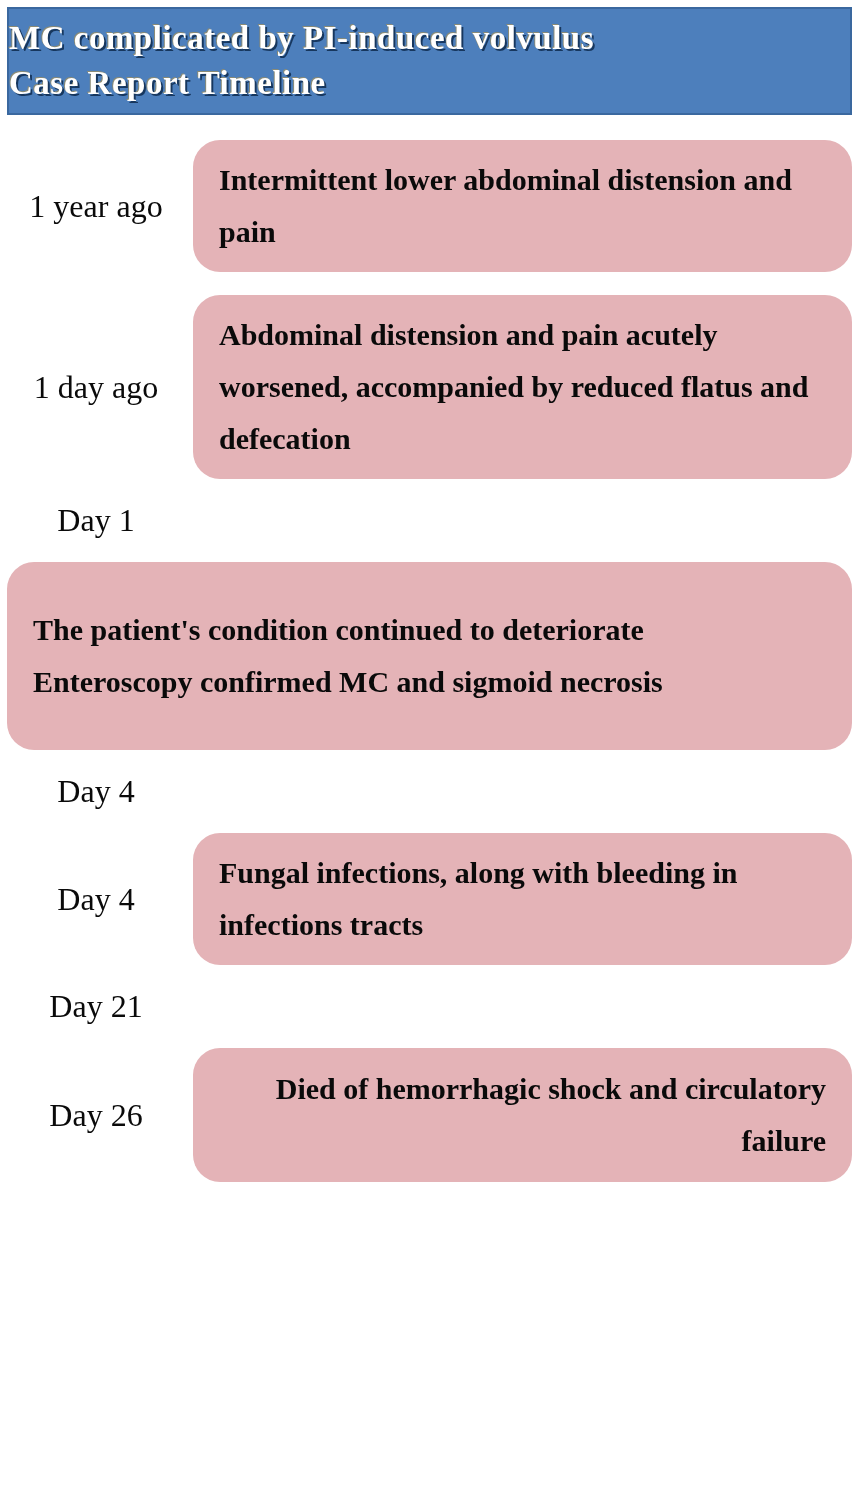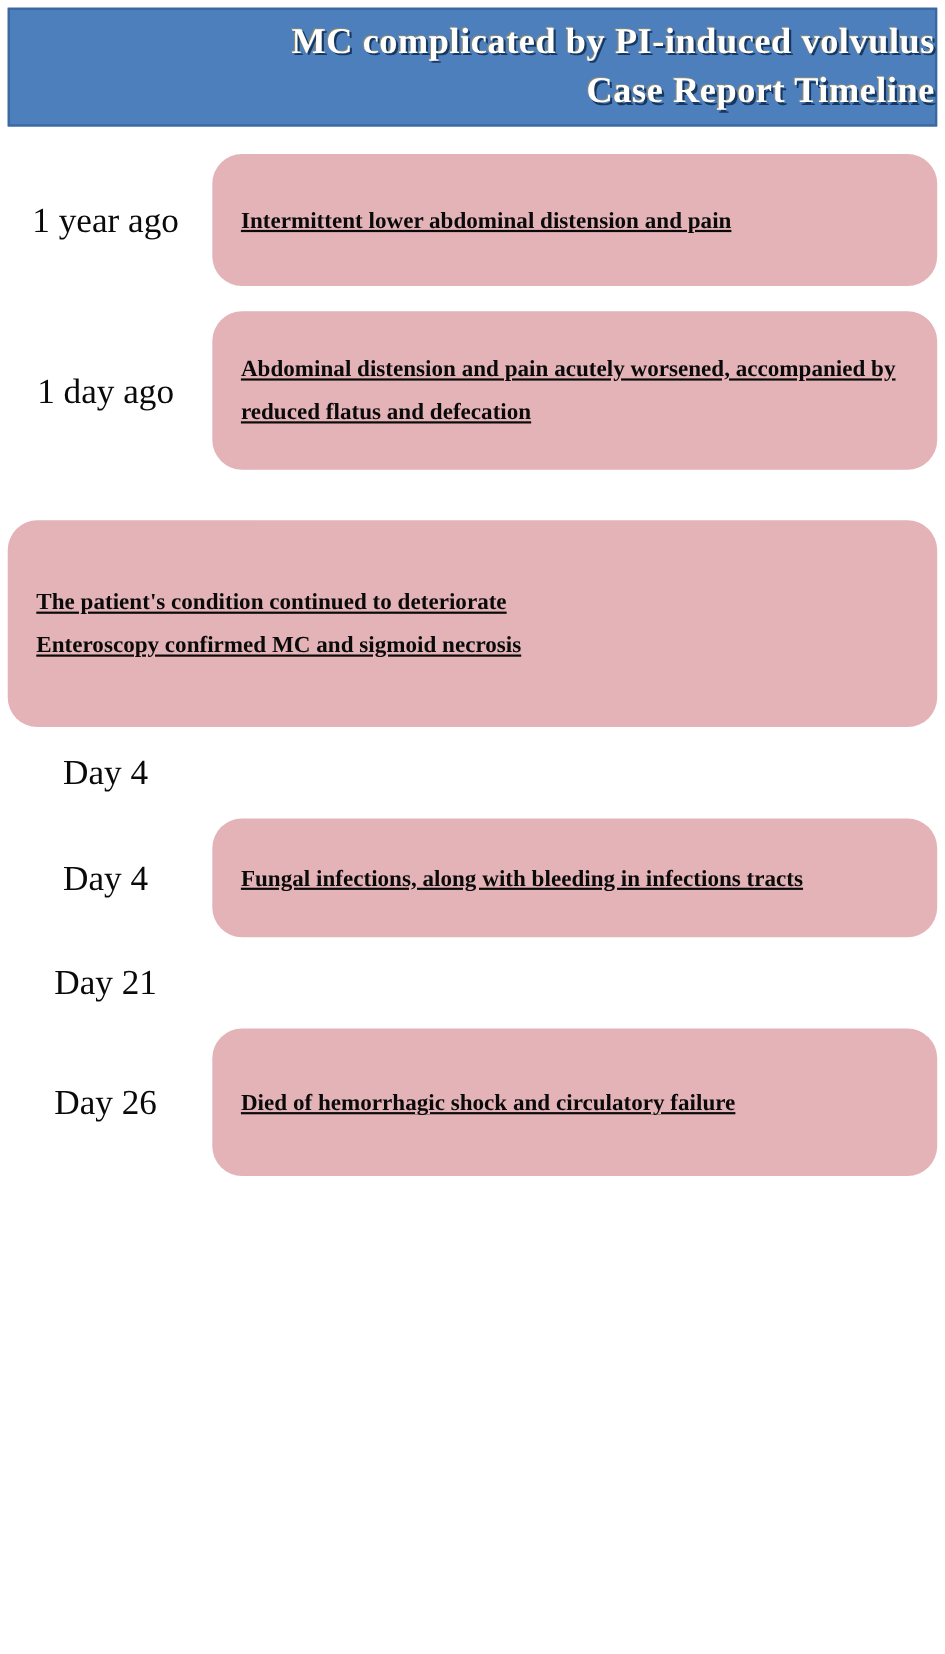--- a/index.html
+++ b/index.html
@@ -18,21 +18,21 @@
     font-family:"Liberation Serif","DejaVu Serif",serif;
     padding:7px;
     overflow:hidden;
   }
   .figure{ width:845px; }
   .header{
     background:var(--header-bg);
     border:2px solid var(--header-border);
     height:108px;
     display:flex; flex-direction:column;
-    align-items:flex-end; justify-content:center;
+    align-items:flex-start; justify-content:center;
     text-align:center;
   }
   .header .title-line{
     color:var(--title-color);
     font-weight:bold;
     font-size:33px;
     line-height:45px;
     letter-spacing:0.5px;
     text-shadow:2px 2px 0 var(--title-shadow), -1px -1px 0 rgba(190,150,60,0.55);
   }
@@ -53,25 +53,24 @@
   }
   .event-box{
     flex:1;
     background:var(--box-bg);
     border-radius:27px;
     padding:14px 26px;
     display:flex; align-items:center;
   }
   .event-text{
     font-weight:bold;
-    font-size:21px;
-    line-height:39px;
+    font-size:30px;
+    line-height:52px;
     color:var(--body-color);
     white-space:pre-line;
-    text-decoration:underline;
   }
   
   .timeline-row:nth-child(1) .event-box{ min-height:120px; }
   .timeline-row:nth-child(2) .event-box{ min-height:144px;justify-content:flex-end; }
   .timeline-row:nth-child(3) .event-box{ min-height:231px; }
   .timeline-row:nth-child(4) .event-box{ min-height:188px; }
   .timeline-row:nth-child(5) .event-box{ min-height:175px; }
   .timeline-row:nth-child(6) .event-box{ min-height:108px; }
   .timeline-row:nth-child(7) .event-box{ min-height:93px;  }
   .timeline-row:nth-child(8) .event-box{ min-height:134px;text-align:right; }
@@ -94,20 +93,21 @@
   </div>
 
   <div class="timeline-row">
     <div class="row-label">1 day ago</div>
     <div class="event-box">
       <div class="event-text">Abdominal distension and pain acutely worsened, accompanied by reduced flatus and defecation</div>
     </div>
   </div>
 
   <div class="timeline-row">
+    <div class="row-label">Day 1</div>
   </div>
 
   <div class="timeline-row">
     <div class="event-box">
       <div class="event-text">The patient's condition continued to deteriorate
 Enteroscopy confirmed MC and sigmoid necrosis</div>
     </div>
   </div>
 
   <div class="timeline-row">

